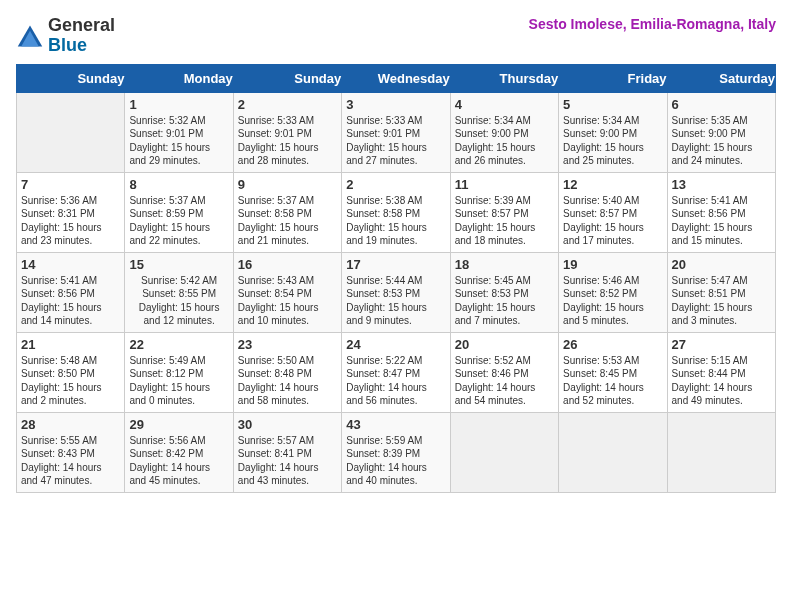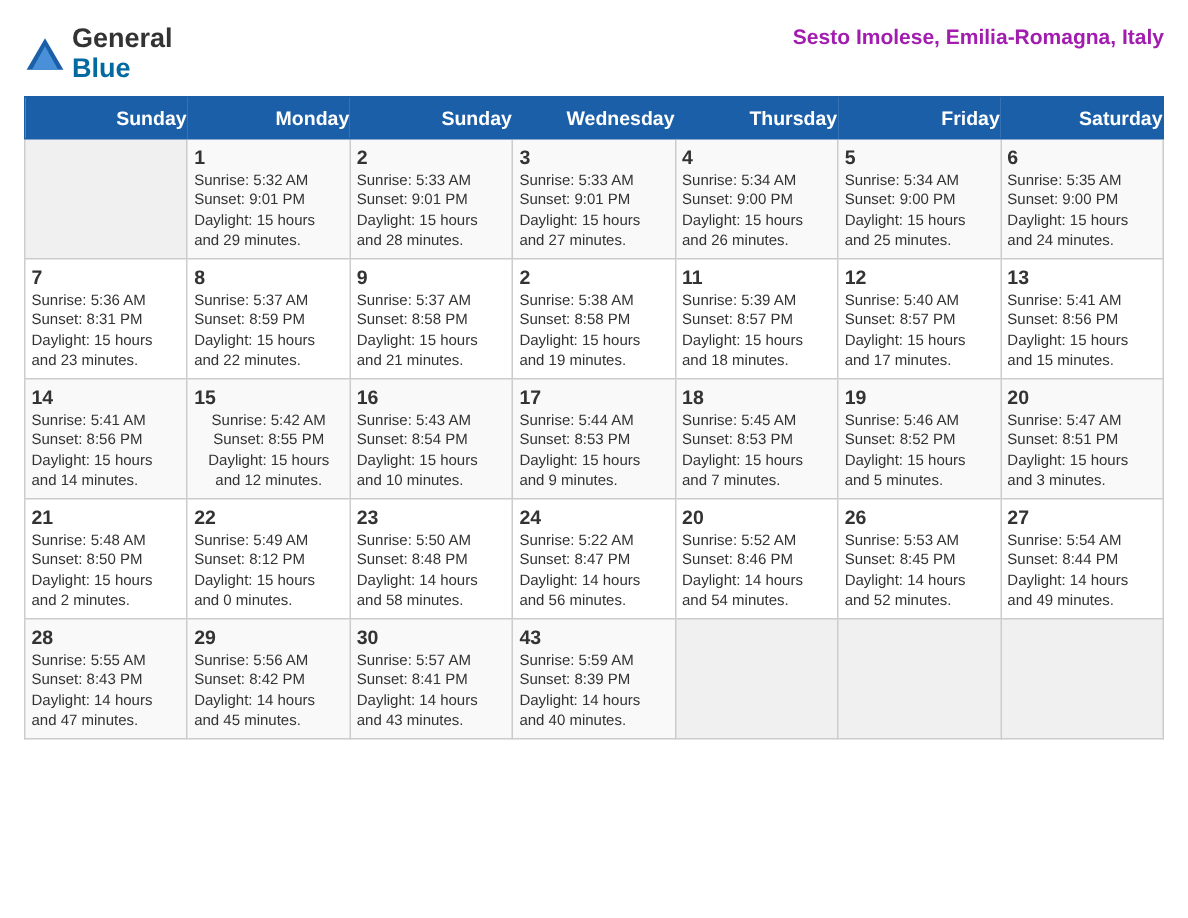--- a/index.html
+++ b/index.html
@@ -304,21 +304,21 @@
         </td>
         <td>
           <span class="day-num">26</span>
           <div class="day-info" style="white-space: pre-line;">Sunrise: 5:53 AM
 Sunset: 8:45 PM
 Daylight: 14 hours
 and 52 minutes.</div>
         </td>
         <td>
           <span class="day-num">27</span>
-          <div class="day-info" style="white-space: pre-line;">Sunrise: 5:54 AM
+          <div class="day-info" style="white-space: pre-line;">Sunrise: 5:15 AM
 Sunset: 8:44 PM
 Daylight: 14 hours
 and 49 minutes.</div>
         </td>
       </tr>
       <tr>
         <td>
           <span class="day-num">28</span>
           <div class="day-info" style="white-space: pre-line;">Sunrise: 5:55 AM
 Sunset: 8:43 PM

